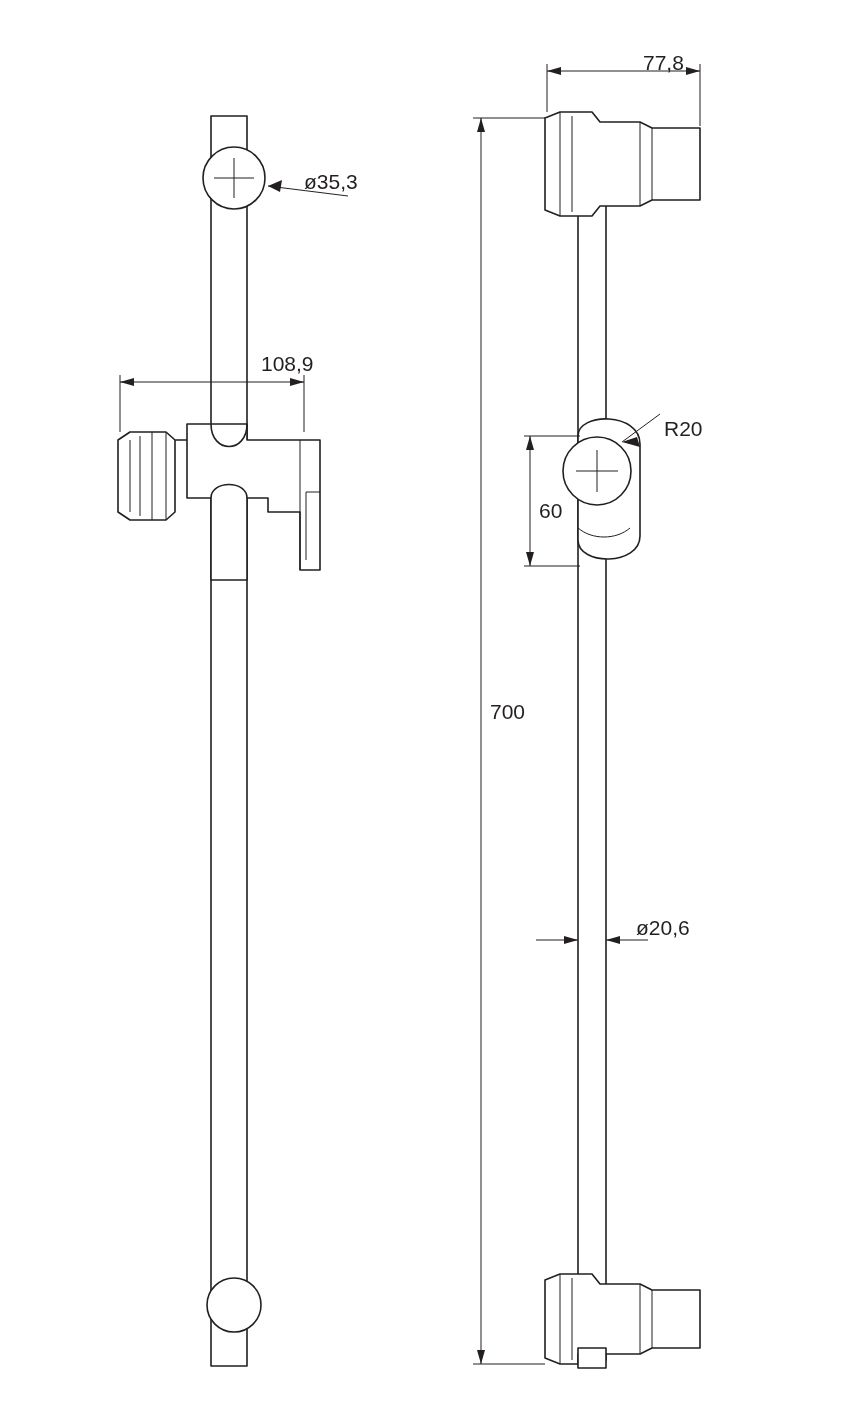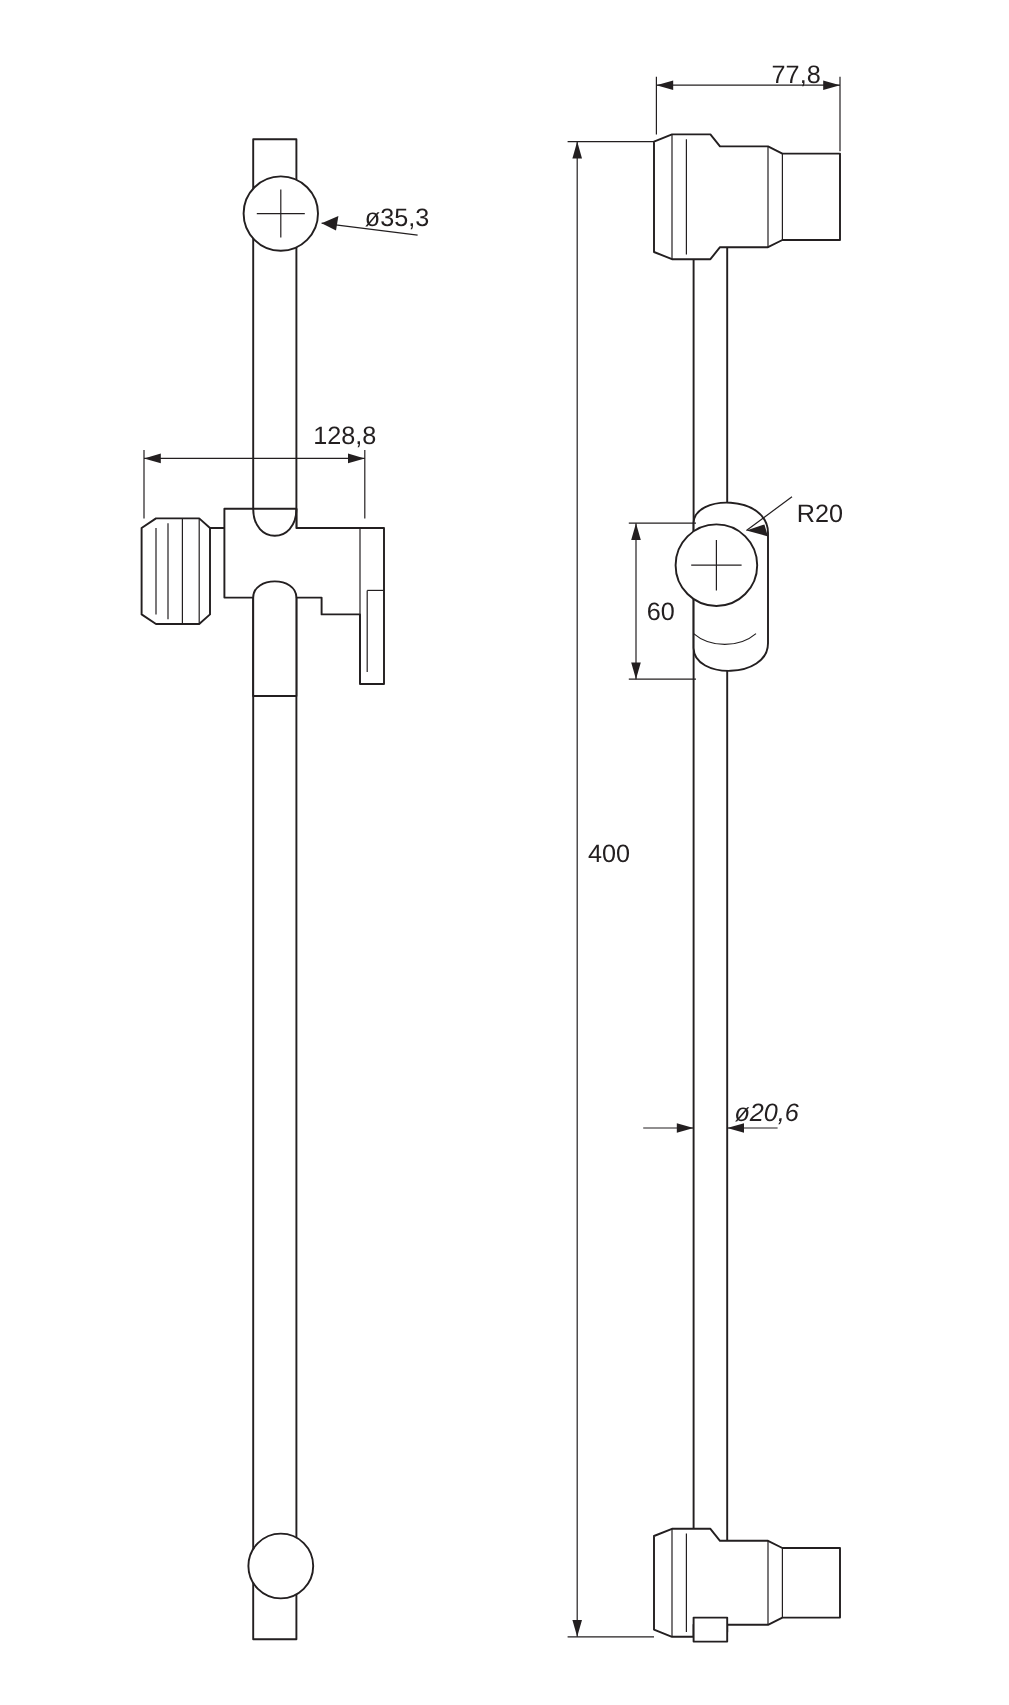--- a/index.html
+++ b/index.html
@@ -193,25 +193,25 @@
         <line class="dim" x1="536" y1="940" x2="578" y2="940"></line>
         <polygon fill="#231f20" points="578,940 564,936 564,944"></polygon>
         <line class="dim" x1="648" y1="940" x2="606" y2="940"></line>
         <polygon fill="#231f20" points="606,940 620,936 620,944"></polygon>
       </g>
     </g>
   </svg>
 
   <div class="lbl" style="left:304px; top:171px;">ø35,3</div>
 
-  <div class="lbl" style="left:261px; top:353px;">128,8</div>
+  <div class="lbl" style="left:261px; top:353px;">108,9</div>
 
   <div class="lbl" style="left:596px; top:52px;margin-left:47px;">77,8</div>
 
   <div class="lbl" style="left:664px; top:418px;">R20</div>
 
   <div class="lbl" style="left:539px; top:500px;">60</div>
 
-  <div class="lbl" style="left:490px; top:701px;">400</div>
-
-  <div class="lbl" style="left:612px; top:917px;font-style:italic;">ø20,6</div>
+  <div class="lbl" style="left:490px; top:701px;">700</div>
+
+  <div class="lbl" style="left:636px; top:917px;">ø20,6</div>
 
 </div>
 
 </body></html>

